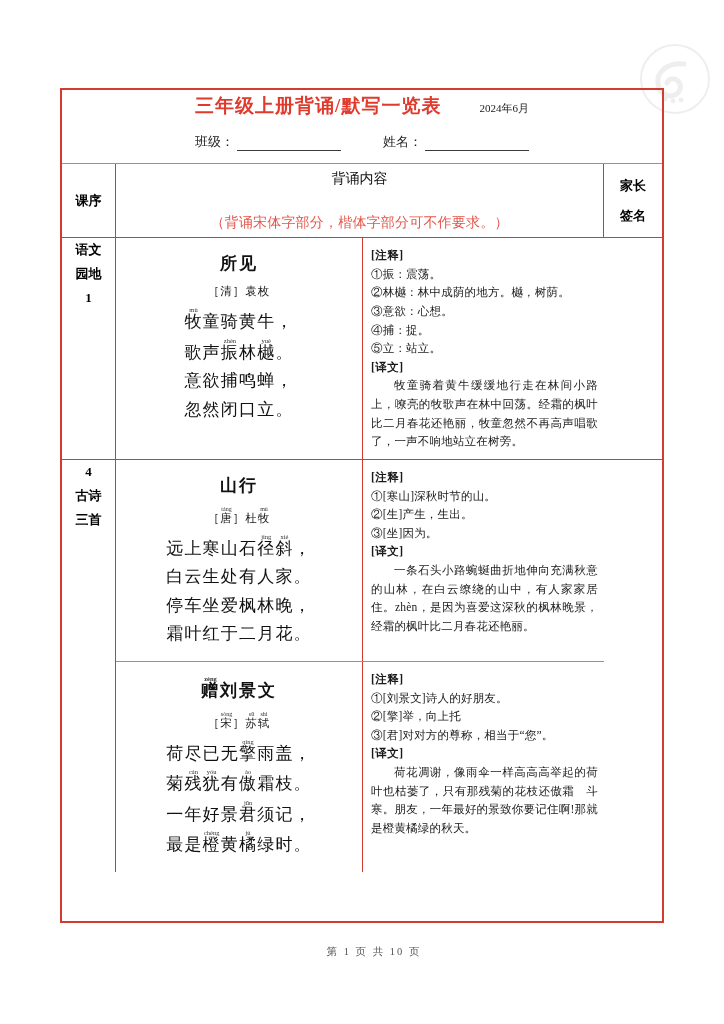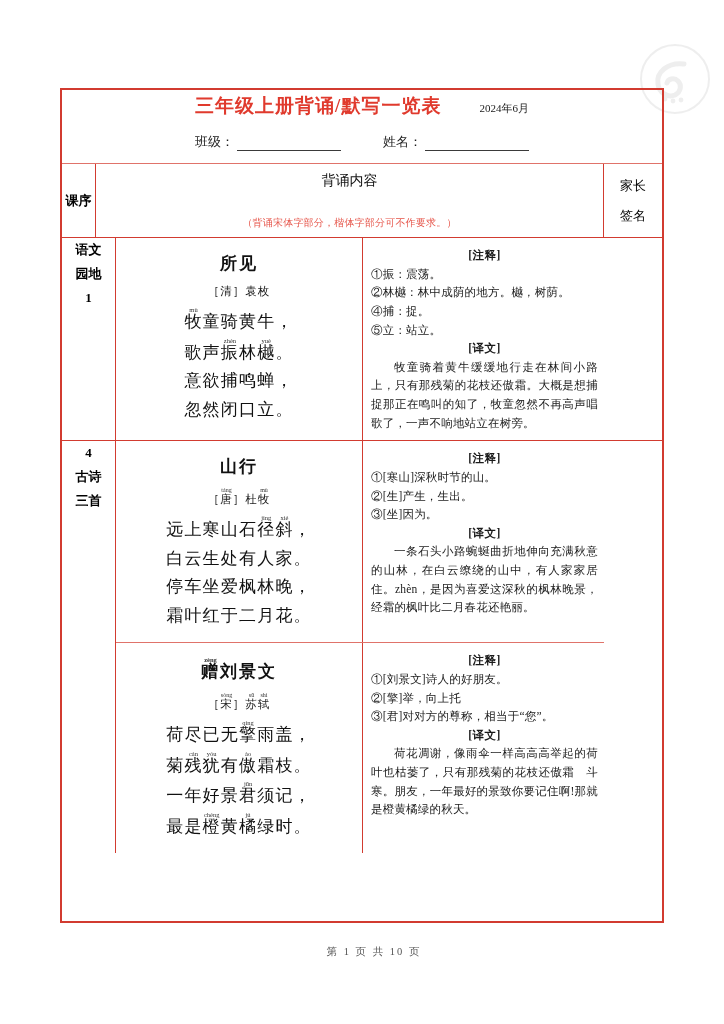--- a/index.html
+++ b/index.html
@@ -82,55 +82,55 @@
   }
 
   
   .colhdr {
     display: flex;
     height: 74px;
     border-bottom: 1.5px solid #d23b30;
     box-sizing: border-box;
   }
   .c-order {
-    width: 34px;
+    width: 54px;
     border-right: 1.5px solid #d23b30;
     box-sizing: border-box;
     display: flex;
     align-items: center;
     justify-content: center;
     font-size: 13px;
     font-weight: bold;
   }
   .c-content {
     flex: 1;
     border-right: 1.5px solid #d23b30;
     box-sizing: border-box;
     display: flex;
     flex-direction: column;
     align-items: center;
     justify-content: center;
     gap: 26px;
   }
   .c-content-title { font-size: 14px; color: #111; }
   .c-content-note {
-    font-size: 10px;
+    font-size: 14px;
     color: #e6554a;
     letter-spacing: 0.2px;
   }
   .c-sign {
     width: 58px;
     box-sizing: border-box;
     display: flex;
     flex-direction: column;
     align-items: center;
     justify-content: center;
     gap: 12px;
     font-size: 13px;
-    font-weight: normal;
+    font-weight: bold;
   }
 
   
   .rows { display: flex; flex-direction: column; }
   .row {
     display: flex;
     box-sizing: border-box;
   }
   .row.sep { border-bottom: 1.5px solid #d23b30; }
 
@@ -219,21 +219,20 @@
     box-sizing: border-box;
     padding: 8px 6px 8px 8px;
     font-size: 11.5px;
     line-height: 1.62;
     color: #1a1a1a;
     font-family: "Liberation Serif", "DejaVu Serif", serif;
   }
   .notes-head {
     font-weight: bold;
     letter-spacing: 0.5px;
-    text-align: center;
   }
   .notes-item { letter-spacing: 0.2px; }
   .notes-para {
     text-indent: 2em;
     text-align: justify;
     letter-spacing: 0.2px;
   }
 
   
   .footer {
@@ -308,24 +307,25 @@
                 <div class="poem-line"><ruby>牧<rt>mù</rt></ruby>童骑黄牛，</div>
                 <div class="poem-line">歌声<ruby>振<rt>zhèn</rt></ruby>林<ruby>樾<rt>yuè</rt></ruby>。</div>
                 <div class="poem-line">意欲捕鸣蝉，</div>
                 <div class="poem-line">忽然闭口立。</div>
               </div>
             </div>
             <div class="notes-side">
               <div class="notes-head">[注释]</div>
               <div class="notes-item">①振：震荡。</div>
               <div class="notes-item">②林樾：林中成荫的地方。樾，树荫。</div>
+              <div class="notes-item">③意欲：心想。</div>
               <div class="notes-item">④捕：捉。</div>
               <div class="notes-item">⑤立：站立。</div>
               <div class="notes-head">[译文]</div>
-              <div class="notes-para">牧童骑着黄牛缓缓地行走在林间小路上，只有那残菊的花枝还傲霜。大概是想捕捉那正在鸣叫的知了，牧童忽然不再高声唱歌了，一声不响地站立在树旁。</div>
+              <div class="notes-para">牧童骑着黄牛缓缓地行走在林间小路上，嘹亮的牧歌声在林中回荡。经霜的枫叶比二月春花还艳丽，牧童忽然不再高声唱歌了，一声不响地站立在树旁。</div>
             </div>
           </div>
         </div>
         <div class="cell-sign"></div>
       </div>
       <div class="row">
         <div class="cell-order">
           <div>4</div>
           <div>古诗</div>
           <div>三首</div>

